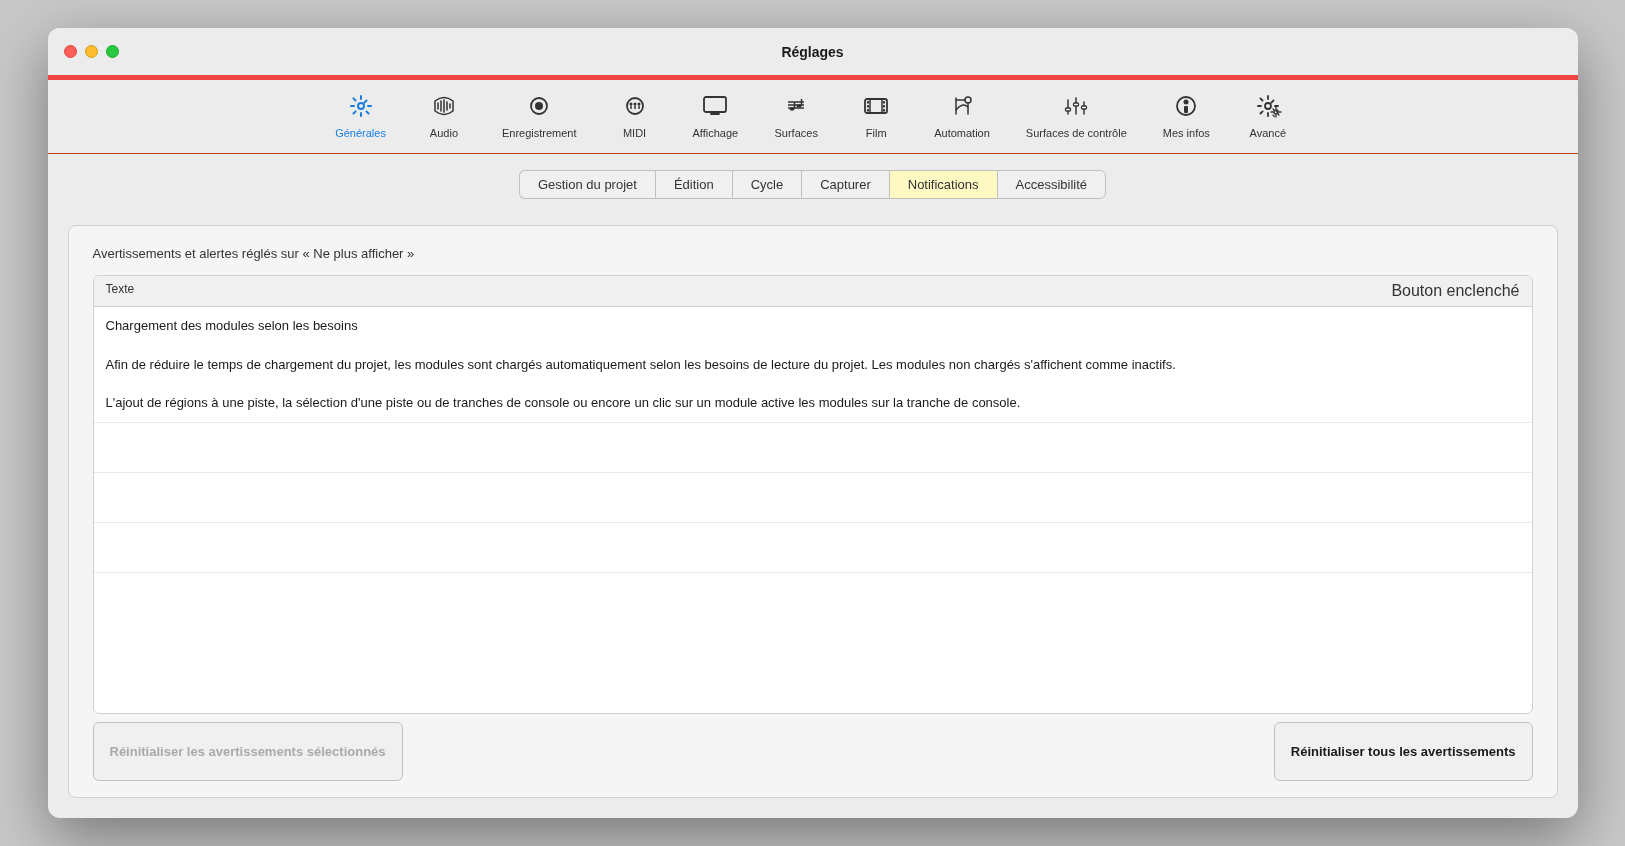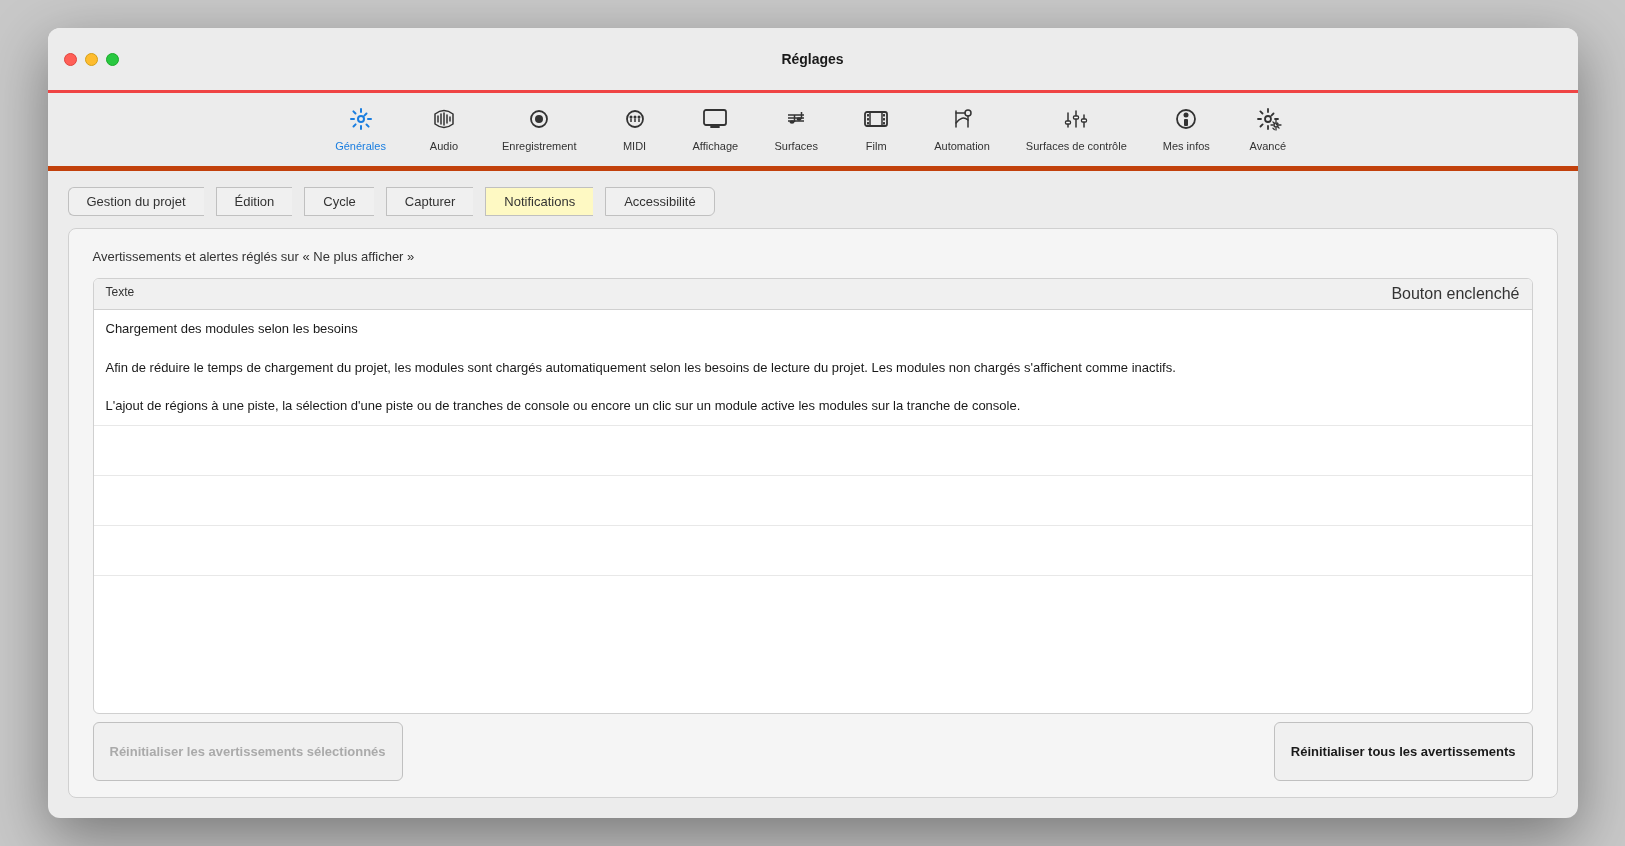--- a/index.html
+++ b/index.html
@@ -20,27 +20,27 @@
       background: #ececec;
       border-radius: 12px;
       box-shadow: 0 20px 60px rgba(0,0,0,0.4);
       display: flex;
       flex-direction: column;
       overflow: hidden;
     }
 
     
     .titlebar {
-      height: 65px;
+      height: 52px;
       background: #ececec;
       display: flex;
       align-items: center;
       justify-content: center;
       position: relative;
-      border-bottom: 3px solid #ef4444;
+      border-bottom: 5px solid #ef4444;
     }
 
     .traffic-lights {
       position: absolute;
       left: 16px;
       display: flex;
       gap: 8px;
       align-items: center;
     }
 
@@ -60,21 +60,21 @@
       color: #1a1a1a;
     }
 
     
     .toolbar {
       background: #ececec;
       padding: 8px 0 10px;
       display: flex;
       justify-content: center;
       gap: 0;
-      border-bottom: 5px solid #c2410c;
+      border-bottom: 1px solid #c2410c;
     }
 
     .toolbar-item {
       display: flex;
       flex-direction: column;
       align-items: center;
       padding: 4px 18px;
       cursor: pointer;
       border-radius: 8px;
       min-width: 80px;
@@ -107,23 +107,23 @@
       padding: 16px 20px 20px;
       display: flex;
       flex-direction: column;
       gap: 12px;
       overflow: hidden;
     }
 
     
     .subtabs {
       display: flex;
-      justify-content: flex-start;
-      gap: 12px;
-      margin-bottom: 0;
+      justify-content: center;
+      gap: 0;
+      margin-bottom: 14px;
     }
 
     .subtab {
       padding: 6px 18px;
       font-size: 13px;
       color: #333;
       border: 1px solid #c0c0c0;
       background: #f0f0f0;
       cursor: pointer;
       white-space: nowrap;

